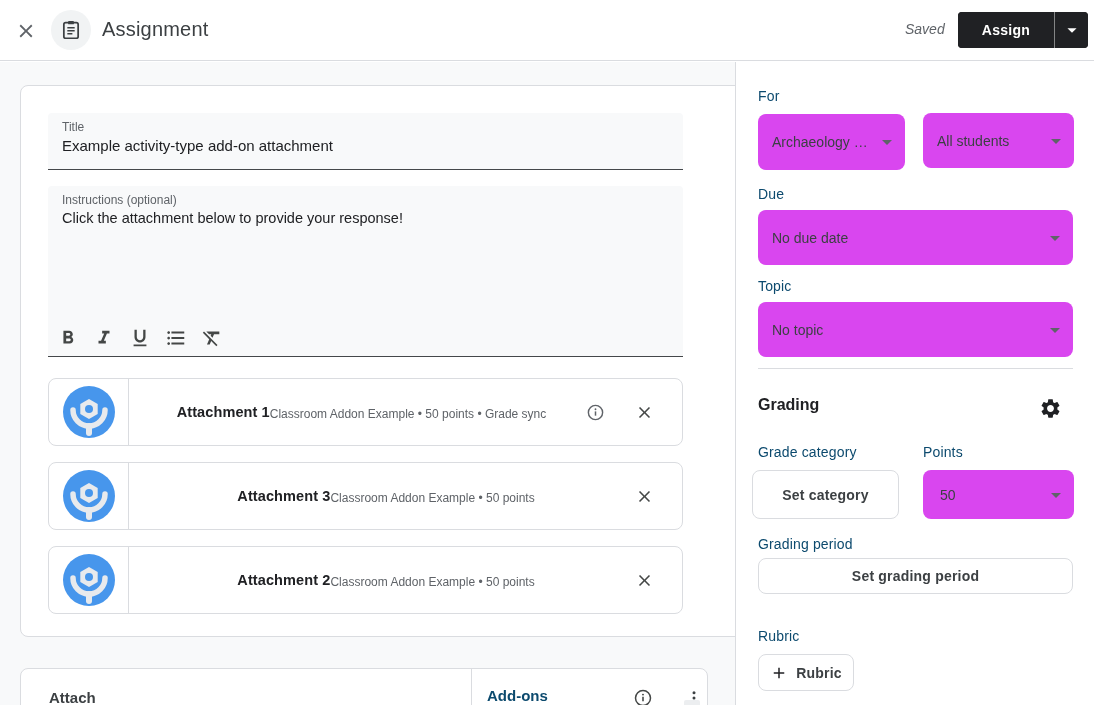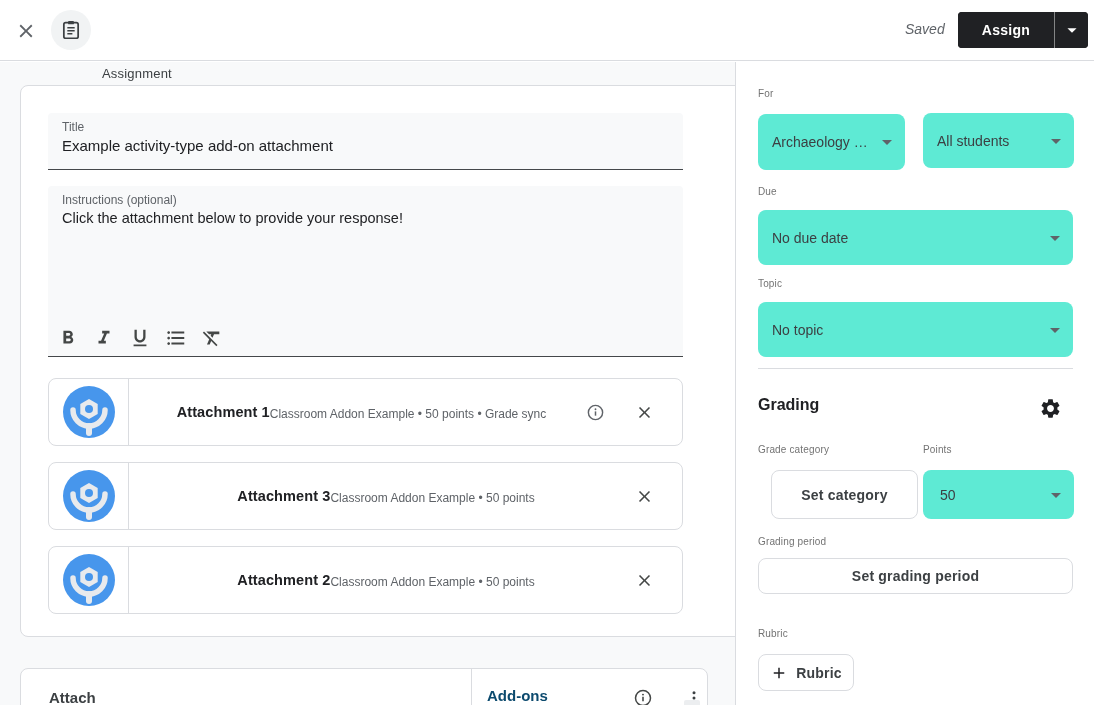--- a/index.html
+++ b/index.html
@@ -7,21 +7,21 @@
               font-family:"Liberation Sans", sans-serif; }
   .page { position:relative; width:1094px; height:705px; background:#fff; }
 
   
   .hdr { position:absolute; left:0; top:0; width:1094px; height:61px; background:#fff;
          border-bottom:1px solid #dadce0; z-index:5; }
   .close-btn { position:absolute; left:12px; top:17px; width:28px; height:28px; border:none;
                background:transparent; cursor:pointer; display:flex; align-items:center; justify-content:center; }
   .icon-badge { position:absolute; left:51px; top:10px; width:40px; height:40px; border-radius:50%;
                 background:#f1f3f4; display:flex; align-items:center; justify-content:center; }
-  .hdr-title { position:absolute; left:102px; top:18px; font-size:13px; color:#3c4043; letter-spacing:.2px;margin-top:48px; }
+  .hdr-title { position:absolute; left:102px; top:18px; font-size:20px; color:#3c4043; letter-spacing:.2px; }
   .saved { position:absolute; left:905px; top:21px; font-size:14px; font-style:italic; color:#5f6368; }
   .assign-group { position:absolute; left:958px; top:12px; height:36px; display:flex; border-radius:4px;
                   overflow:hidden; background:#202124; }
   .assign-main { width:96px; height:36px; border:none; background:#202124; color:#fff; font-size:14px;
                  font-weight:bold; letter-spacing:.3px; cursor:pointer; font-family:inherit; }
   .assign-arrow { width:34px; height:36px; border:none; border-left:1px solid rgba(255,255,255,.45);
                   background:#202124; cursor:pointer; display:flex; align-items:center; justify-content:center; }
 
   
   .left-pane { position:absolute; left:0; top:62px; width:735px; height:643px; background:#f8f9fa; }
@@ -57,22 +57,22 @@
   .attach-card { position:absolute; left:20px; top:606px; width:688px; height:64px; background:#fff;
                  border:1px solid #dadce0; border-radius:8px; }
   .attach-label { position:absolute; left:28px; top:20px; font-size:15px; font-weight:bold; color:#3c4043; }
   .attach-divider { position:absolute; left:450px; top:0; width:1px; height:100%; background:#dadce0; }
   .addons-label { position:absolute; left:466px; top:18px; font-size:15px; font-weight:bold; color:#0c4a6e; }
   .addons-info { position:absolute; left:604px; top:11px; }
   .addons-kebab { position:absolute; left:655px; top:11px; }
   .peek-el { position:absolute; left:663px; top:31px; width:16px; height:33px; background:#eceef0; border-radius:2px; }
 
   
-  .sb-label { position:absolute; font-size:10px; color:#737373; letter-spacing:.15px; }
-  .dropdown { position:absolute; background:#5eead4; border-radius:8px; display:flex; align-items:center;
+  .sb-label { position:absolute; font-size:14px; color:#0c4a6e; letter-spacing:.15px; }
+  .dropdown { position:absolute; background:#d946ef; border-radius:8px; display:flex; align-items:center;
               cursor:pointer; }
   .dd-text { margin-left:14px; font-size:14px; color:#3c4043; white-space:nowrap; overflow:hidden; flex:1; }
   .dd-arrow { margin-right:6px; flex:none; display:flex; }
   .sb-divider { position:absolute; left:22px; top:306px; width:315px; height:1px; background:#dadce0; }
   .grading-heading { position:absolute; left:22px; top:334px; font-size:16px; font-weight:bold; color:#202124; }
   .gear-btn { position:absolute; left:294px; top:326px; width:40px; height:40px; border:none; background:transparent;
               cursor:pointer; display:flex; align-items:center; justify-content:center; border-radius:50%; }
   .outline-btn { position:absolute; background:#fff; border:1px solid #dadce0; border-radius:8px;
                  font-family:inherit; font-size:14px; font-weight:bold; color:#3c4043; cursor:pointer;
                  display:flex; align-items:center; justify-content:center; letter-spacing:.2px; }
@@ -301,21 +301,21 @@
     <div class="grading-heading">Grading</div>
     <button class="gear-btn">
       <svg width="23" height="23" viewBox="0 0 24 24" fill="#202124">
           <path d="M19.14 12.94c.04-.3.06-.61.06-.94 0-.32-.02-.64-.07-.94l2.03-1.58c.18-.14.23-.41.12-.61l-1.92-3.32c-.12-.22-.37-.29-.59-.22l-2.39.96c-.5-.38-1.03-.7-1.62-.94l-.36-2.54c-.04-.24-.24-.41-.48-.41h-3.84c-.24 0-.43.17-.47.41l-.36 2.54c-.59.24-1.13.57-1.62.94l-2.39-.96c-.22-.08-.47 0-.59.22L2.74 8.87c-.12.21-.08.47.12.61l2.03 1.58c-.05.3-.09.63-.09.94s.02.64.07.94l-2.03 1.58c-.18.14-.23.41-.12.61l1.92 3.32c.12.22.37.29.59.22l2.39-.96c.5.38 1.03.7 1.62.94l.36 2.54c.05.24.24.41.48.41h3.84c.24 0 .44-.17.47-.41l.36-2.54c.59-.24 1.13-.56 1.62-.94l2.39.96c.22.08.47 0 .59-.22l1.92-3.32c.12-.22.07-.47-.12-.61l-2.01-1.58zM12 15.6c-1.98 0-3.6-1.62-3.6-3.6s1.62-3.6 3.6-3.6 3.6 1.62 3.6 3.6-1.62 3.6-3.6 3.6z"></path>
         </svg>
     </button>
 
     <div class="sb-label" style="left:22px; top:382px">Grade category</div>
     <div class="sb-label" style="left:187px; top:382px">Points</div>
 
-    <button class="outline-btn" style="left:35px; top:408px; width:147px; height:49px">Set category</button>
+    <button class="outline-btn" style="left:16px; top:408px; width:147px; height:49px">Set category</button>
 
     <div class="dropdown" style="left:187px; top:408px; width:151px; height:49px">
       <div class="dd-text" style="margin-left:17px">50</div>
       <span class="dd-arrow">
           <svg width="24" height="24" viewBox="0 0 24 24" fill="#5f6368">
             <path d="M7 10l5 5 5-5z"></path>
           </svg>
         </span>
     </div>
 

